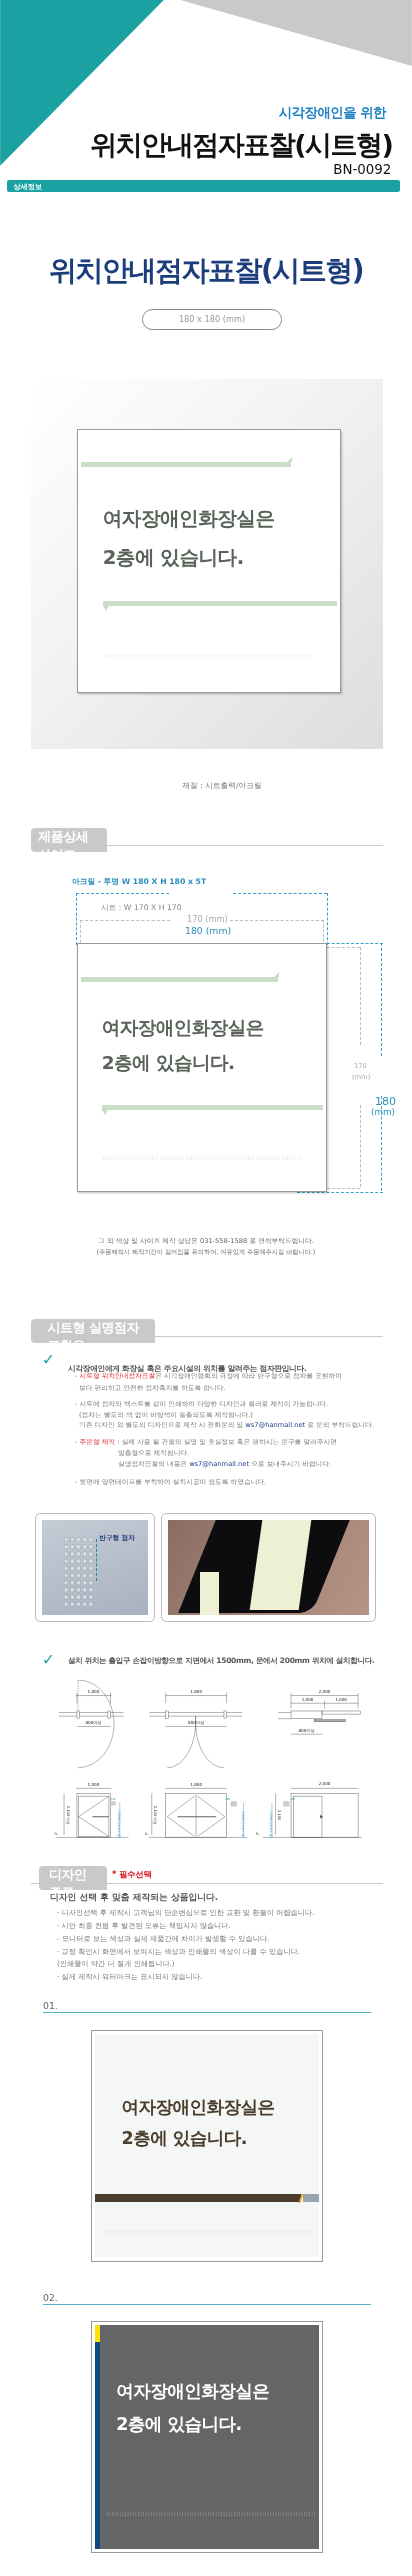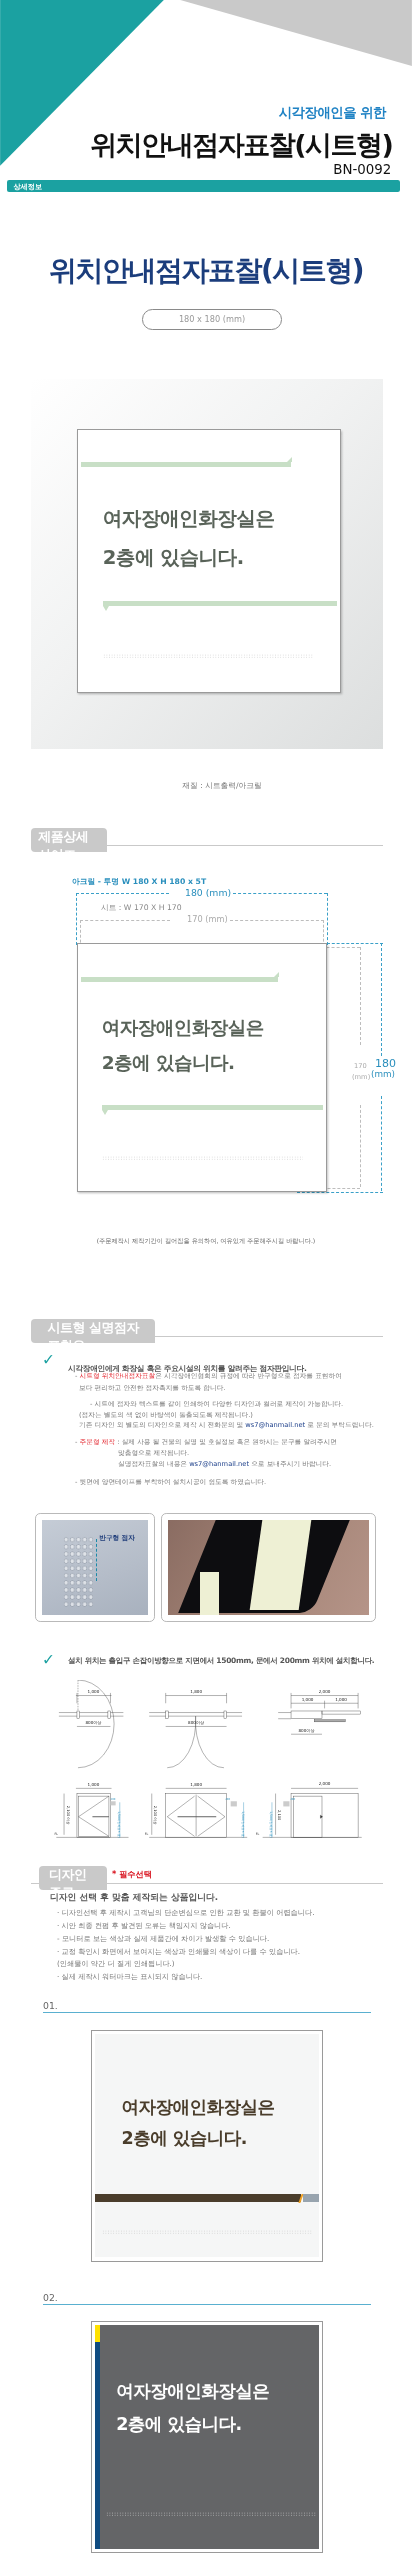--- a/index.html
+++ b/index.html
@@ -33,21 +33,21 @@
   
   .sec-head { position: absolute; left: 31px; width: 352px; height: 17.5px; border-bottom: 1.5px solid #c9c9c9; }
   .sec-tab { position: absolute; left: 0; top: 0; height: 24px; background: #c9c9c9; border-radius: 4.1px 4.1px 0 4.1px; color: #fff; font-weight: bold; font-size: 13px; line-height: 17.5px; padding: 0 7.2px; letter-spacing: -0.5px; }
   .required { position: absolute; top: 3.1px; font-size: 8.2px; font-weight: bold; color: #d8101c; }
 
   .caption { left: 16px; width: 412px; text-align: center; font-size: 7.7px; color: #777; }
 
   
   .dash-blue { position: absolute; border: 0 dashed #3aa0c8; }
   .dash-gray { position: absolute; border: 0 dashed #bdbdbd; }
-  .dim-blue { position: absolute; color: #2a8fbd; font-size: 9.3px; }
+  .dim-blue { position: absolute; color: #2a8fbd; font-size: 9.3px; margin-top: 38px; }
   .dim-gray { position: absolute; color: #aaa; font-size: 8.2px; }
 
   .desc { left: 0; width: 412px; text-align: center; font-size: 6.7px; color: #666; line-height: 10.8px; }
   .desc .hl { color: #19a1d8; }
 
   
   .check { position: absolute; left: 42px; font-size: 15.5px; color: #1ba1a1; font-weight: bold; }
   .check-title { position: absolute; left: 68px; font-size: 7.7px; color: #555; font-weight: bold; letter-spacing: -0.3px; }
   .bullet { position: absolute; font-size: 6.7px; color: #777; line-height: 10.8px; white-space: nowrap; }
   .red { color: #e3232c; }
@@ -126,34 +126,35 @@
   <div class="sign-inner">
     <div class="green-top" style="top:30px; width:197px;"></div>
     <div class="sign-text" style="left:20.6px; top:68px; font-size:18.5px; color:#596359;">여자장애인화장실은</div>
     <div class="sign-text" style="left:20.6px; top:103px; font-size:18.5px; color:#596359;">2층에 있습니다.</div>
     <div class="green-bot" style="top:158px; left:20.6px;"></div>
     <div class="braille" style="left:20.6px; top:209px; width:201px;"></div>
   </div>
 </div>
 
 <div class="abs desc" style="top:1236px;">
+  <div>그 외 색상 및 사이즈 제작 상담은 031-558-1588 로 연락부탁드립니다.</div>
   <div style="font-size:6.2px;">(주문제작시 제작기간이 길어짐을 유의하여, 여유있게 주문해주시길 바랍니다.)</div>
 </div>
 
 <div class="sec-head" style="top:1319px;">
   <div class="sec-tab" style="width:124px; padding-left:16.5px;">시트형 실명점자표찰은</div>
 </div>
 
 <div class="check" style="top:1351px;">✓</div>
 <div class="check-title" style="top:1357px;margin-top:7px;">시각장애인에게 화장실 혹은 주요시설의 위치를 알려주는 점자판입니다.</div>
 
 <div class="bullet" style="left:75px; top:1371px;">- <span class="red">시트형 위치안내점자표찰</span><span>은 시각장애인협회의 규정에 따라 반구형으로 점자를 표현하여</span></div>
 <div class="bullet" style="left:79px; top:1383px;">보다 편리하고 안전한 점자촉지를 하도록 합니다.</div>
 
-<div class="bullet" style="left:75px; top:1399px;margin-left:15px;">- 시트에 점자와 텍스트를 같이 인쇄하여  다양한 디자인과 컬러로 제작이 가능합니다.</div>
+<div class="bullet" style="left:75px; top:1399px;">- 시트에 점자와 텍스트를 같이 인쇄하여  다양한 디자인과 컬러로 제작이 가능합니다.</div>
 <div class="bullet" style="left:79px; top:1410px;">(점자는 별도의 색 없이 바탕색이 돌출되도록 제작됩니다.)</div>
 <div class="bullet" style="left:79px; top:1420px;"><span>기존 디자인 외 별도의 디자인으로 제작 시 전화문의 및 </span><span class="mail">ws7@hanmail.net</span><span> 로 문의 부탁드립니다.</span></div>
 
 <div class="bullet" style="left:75px; top:1437px;">- <span class="red">주문형 제작</span><span> : 실제 사용 될 건물의 실명 및 호실정보 혹은 원하시는 문구를 알려주시면</span></div>
 <div class="bullet" style="left:118px; top:1448px;">맞춤형으로 제작됩니다.</div>
 <div class="bullet" style="left:118px; top:1459px;"><span>실명점자표찰의 내용은 </span><span class="mail">ws7@hanmail.net</span><span> 으로 보내주시기 바랍니다.</span></div>
 
 <div class="bullet" style="left:75px; top:1477px;">- 뒷면에 양면테이프를 부착하여 설치시공이 쉽도록 하였습니다.</div>
 
 <div class="photo-frame" style="left:35px; top:1513px; width:120px; height:109px;">

